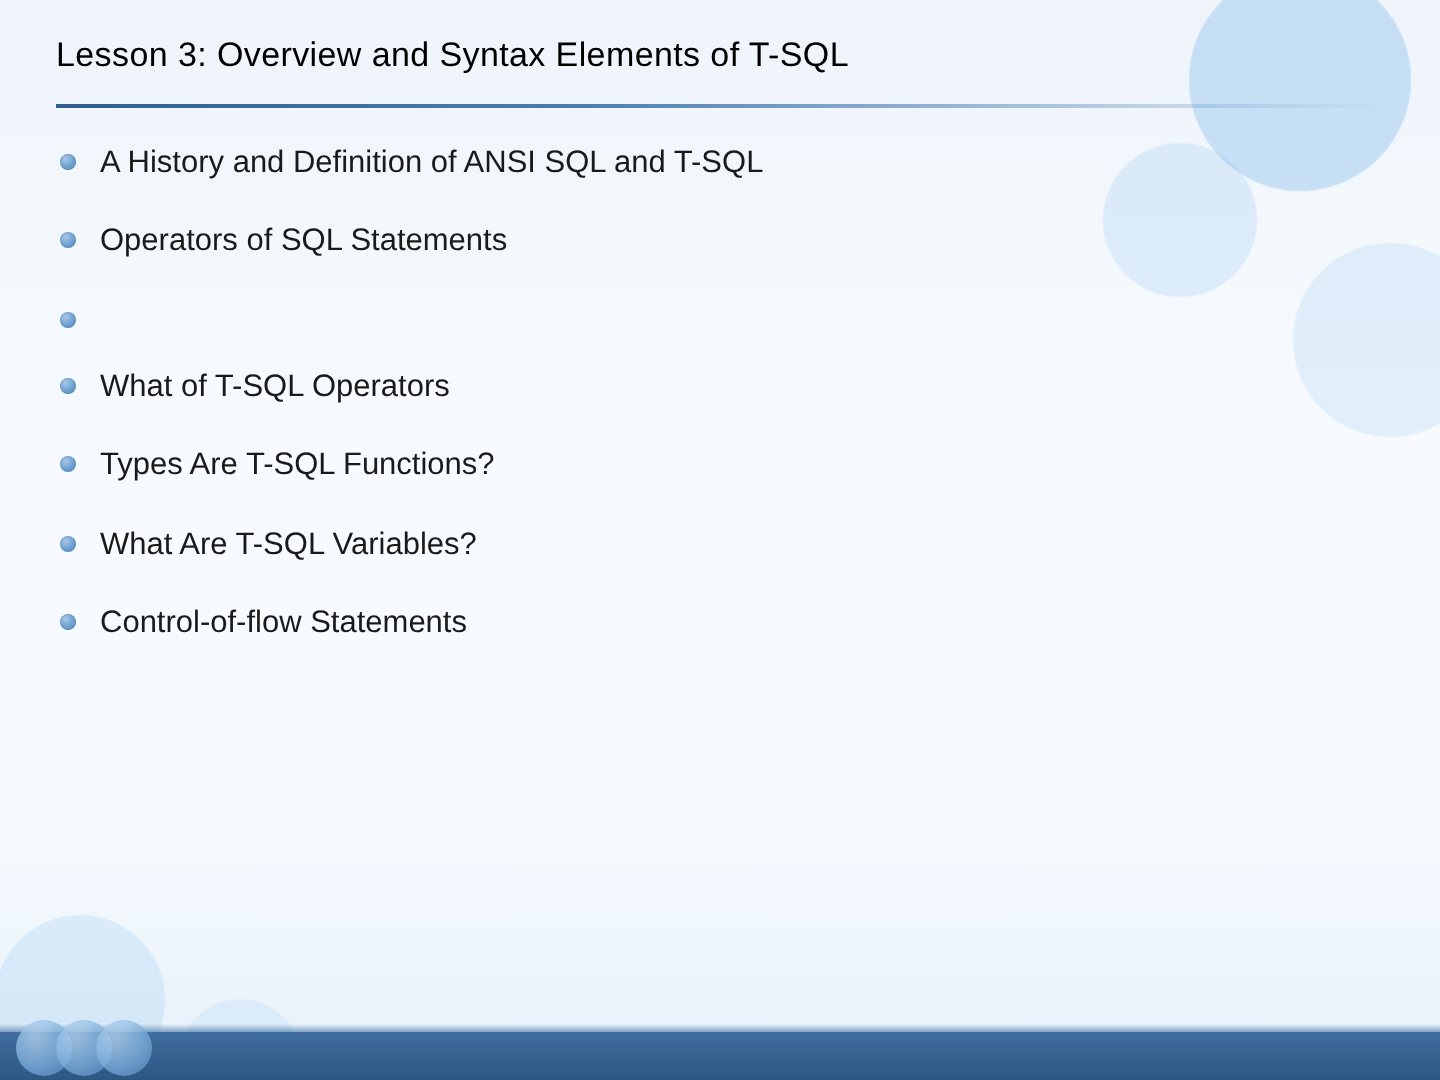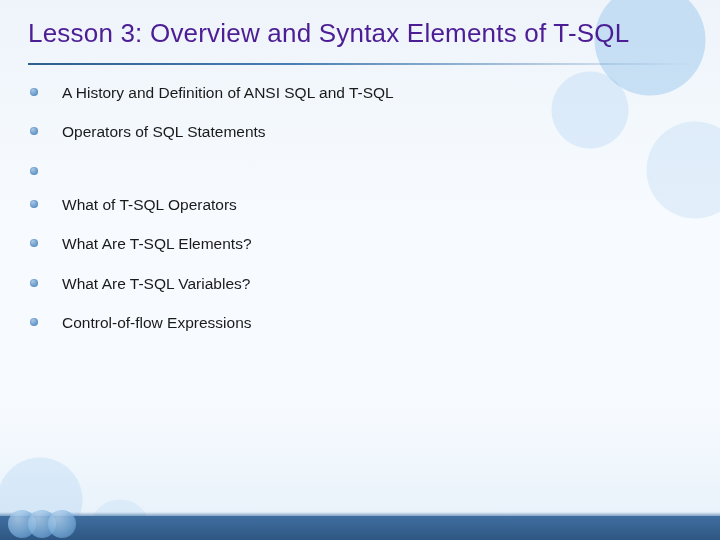--- a/index.html
+++ b/index.html
@@ -12,37 +12,37 @@
       radial-gradient(circle at 695px 170px, rgba(150,195,235,0.22) 0px, rgba(150,195,235,0.22) 48px, rgba(150,195,235,0) 49px),
       radial-gradient(circle at 40px 500px, rgba(130,185,235,0.20) 0px, rgba(130,185,235,0.20) 42px, rgba(130,185,235,0) 43px),
       radial-gradient(circle at 120px 530px, rgba(150,200,240,0.18) 0px, rgba(150,200,240,0.18) 30px, rgba(150,200,240,0) 31px),
       linear-gradient(180deg, #eef4fa 0%, #f7fbff 40%, #f7fbff 75%, #e6f0f9 100%);
     position: relative;
   }
   .title-wrap {
     padding: 18px 28px 8px 28px;
   }
   .title {
-    font-size: 26px;
-    color: #4c1d95;
+    font-size: 17px;
+    color: #000000;
     font-weight: 400;
     letter-spacing: 0.2px;
   }
   .rule {
     height: 2px;
     margin: 6px 28px 0 28px;
     background: linear-gradient(90deg, #2f5e8f 0%, #4a7fb3 40%, rgba(74,127,179,0) 100%);
   }
   .content {
     padding: 18px 30px 0 30px;
   }
   .item {
     display: flex;
     align-items: flex-start;
-    gap: 24px;
+    gap: 12px;
     margin-bottom: 20px;
   }
   .bullet {
     width: 8px;
     height: 8px;
     flex: 0 0 8px;
     margin-top: 5px;
     border-radius: 50%;
     background: radial-gradient(circle at 35% 30%, #a9c7e6 0%, #6d9fcf 55%, #4f86bc 100%);
     box-shadow: 0 0 0 0.5px rgba(60,100,150,0.2) inset;
@@ -98,29 +98,29 @@
   </div>
   <div class="item">
     <span class="bullet"></span>
   </div>
   <div class="item">
     <span class="bullet"></span>
     <span class="item-text">What of T-SQL Operators</span>
   </div>
   <div class="item">
     <span class="bullet"></span>
-    <span class="item-text">What Are T-SQL Elements?</span>
+    <span class="item-text">Types Are T-SQL Functions?</span>
   </div>
   <div class="item">
     <span class="bullet"></span>
     <span class="item-text">What Are T-SQL Variables?</span>
   </div>
   <div class="item">
     <span class="bullet"></span>
-    <span class="item-text">Control-of-flow Expressions</span>
+    <span class="item-text">Control-of-flow Statements</span>
   </div>
 </div>
 
 <div class="footer">
   <div class="footer-orbs">
     <div class="footer-orb"></div>
     <div class="footer-orb"></div>
     <div class="footer-orb"></div>
   </div>
 </div>

